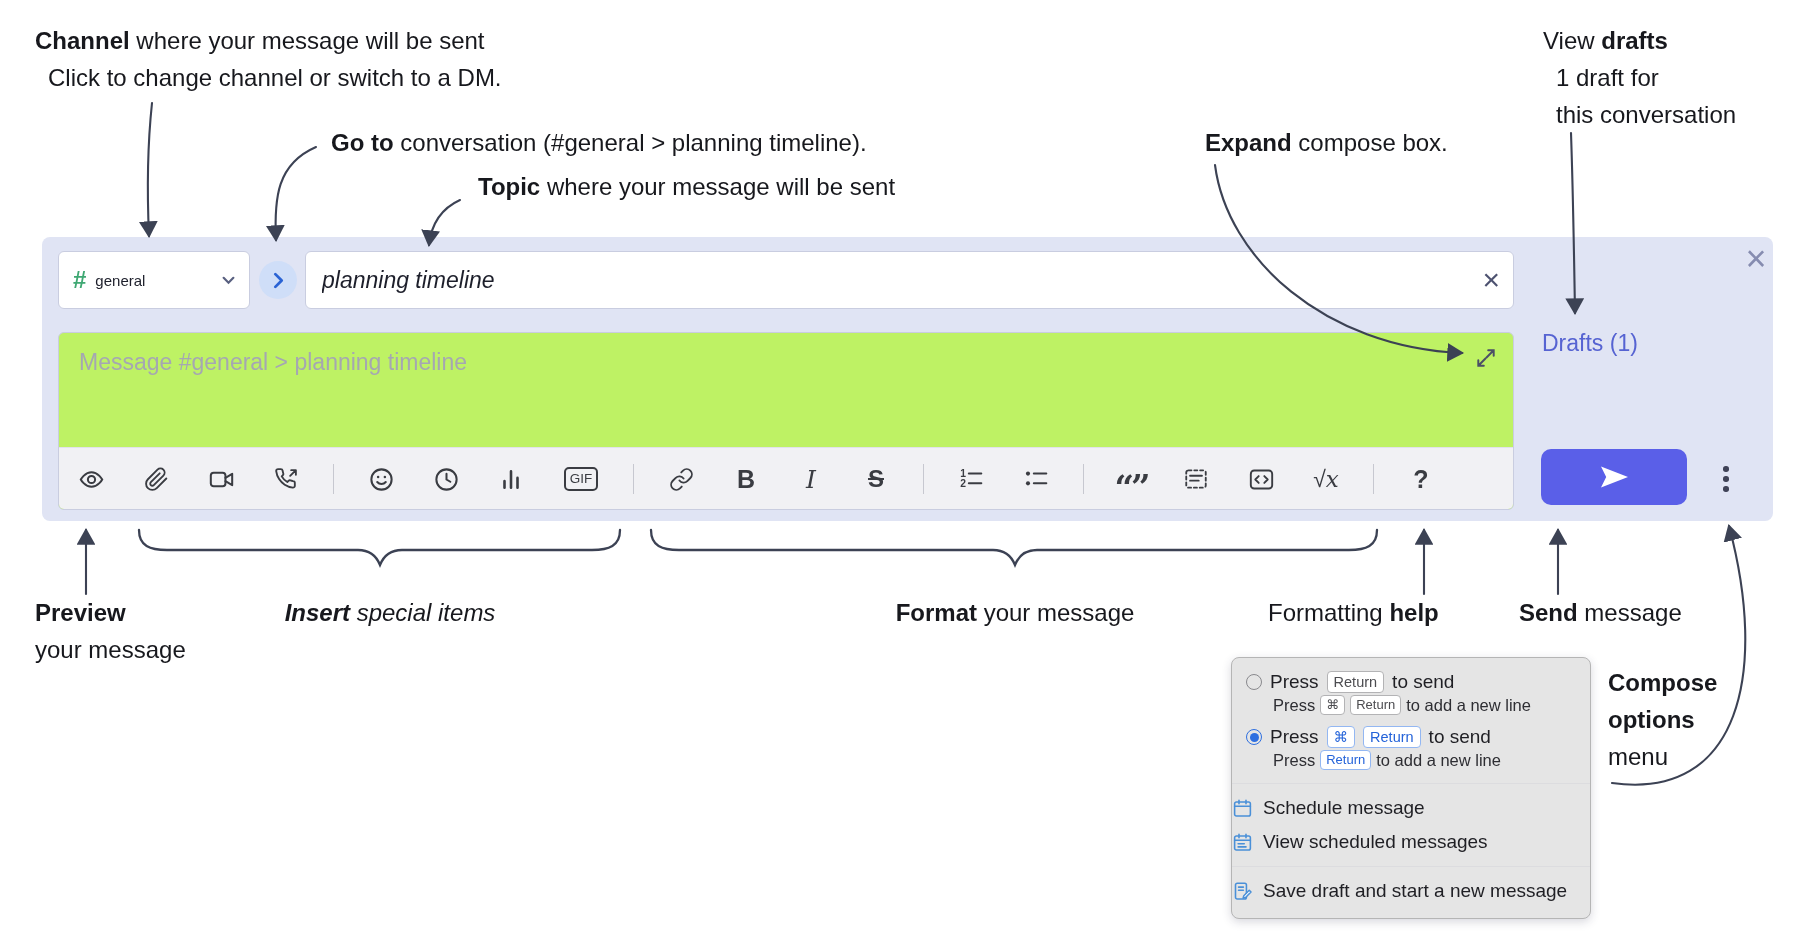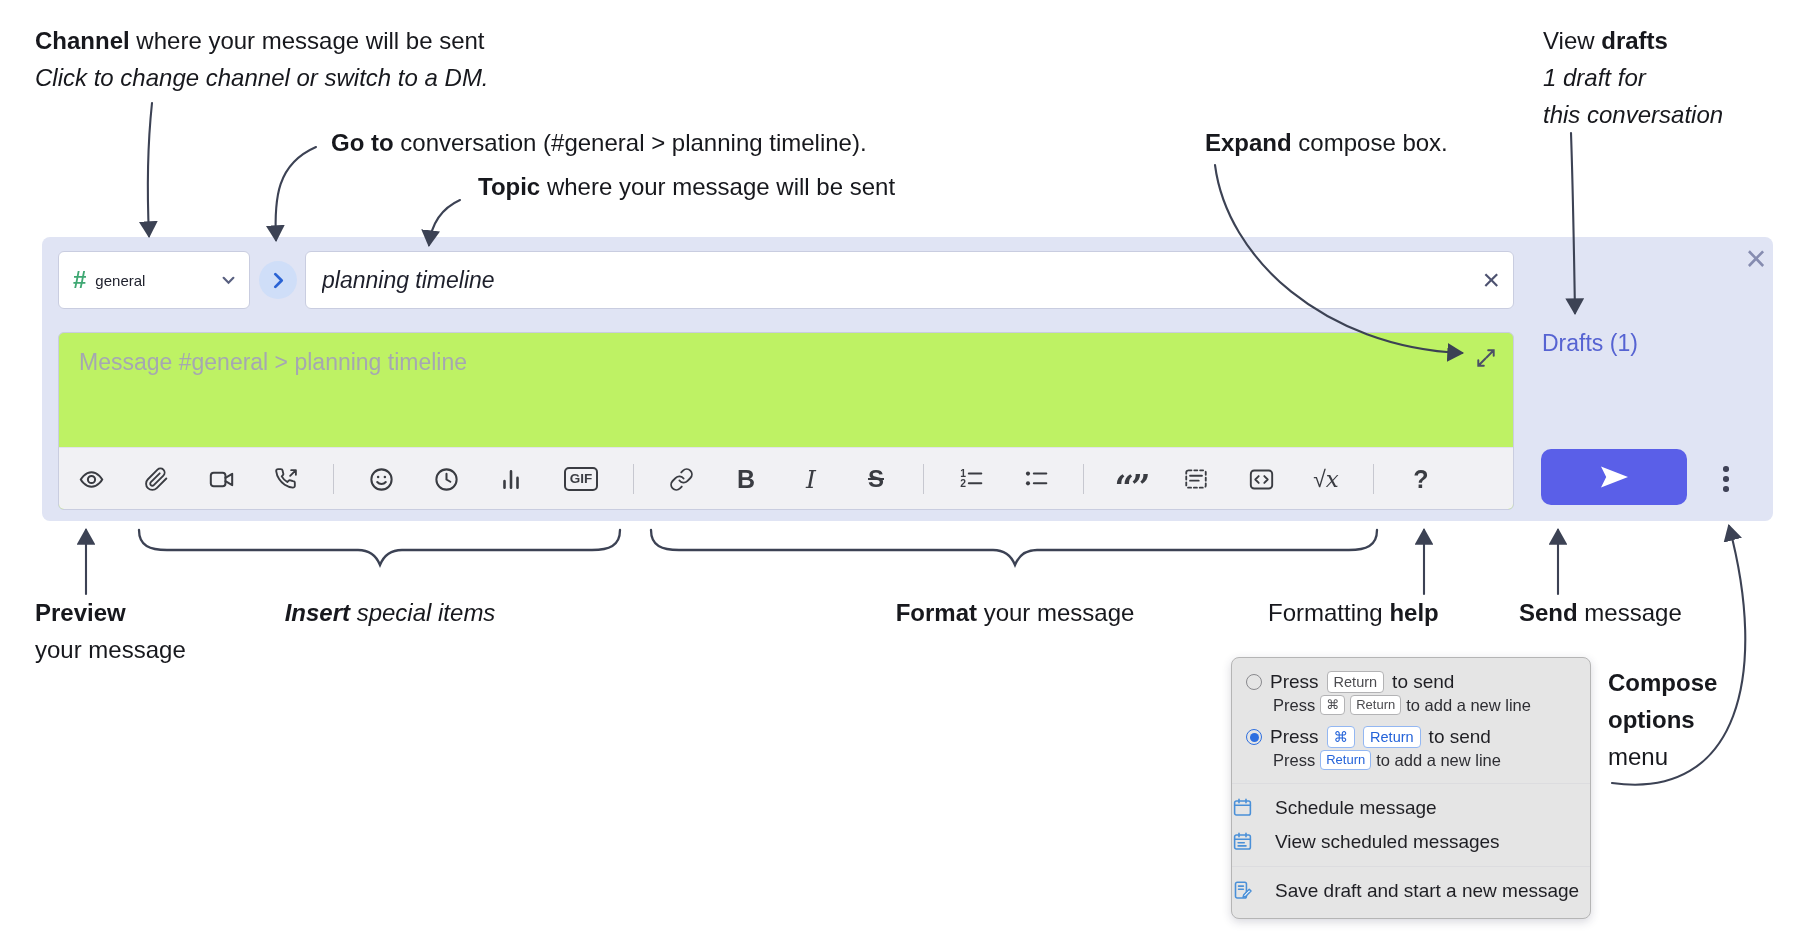--- a/index.html
+++ b/index.html
@@ -1,21 +1,21 @@
 <!DOCTYPE html>
 <html><head>
 <meta charset="utf-8">
 <style>
   html,body{margin:0;padding:0;background:#fff;}
   #stage{position:relative;width:1814px;height:944px;background:#fff;overflow:hidden;
          font-family:"Liberation Sans",sans-serif;}
   
   .ann{position:absolute;font-size:24px;color:#17181d;line-height:37px;white-space:nowrap;}
   .ann b{font-weight:700;text-align:right;}
-  .ann .it{font-style:italic;}
+  .ann .it{margin-left:13px;}
   .ann-channel{left:35px;top:22px;}
   .ann-goto{left:331px;top:124px;}
   .ann-topic{left:478px;top:168px;}
   .ann-expand{left:1205px;top:124px;}
   .ann-viewdrafts{left:1543px;top:22px;}
   .ann-preview{left:35px;top:594px;}
   .ann-insert{left:390px;top:594px;transform:translateX(-50%);font-style:italic;}
   .ann-format{left:1015px;top:594px;transform:translateX(-50%);}
   .ann-help{left:1268px;top:594px;}
   .ann-send{left:1519px;top:594px;}
@@ -41,21 +41,21 @@
         padding:16px 56px 0 20px;font-family:"Liberation Sans",sans-serif;font-size:23px;color:#1d1f2b;background:transparent;}
   .msg-input::placeholder{color:#a5a7b2;}
   .expand-btn{position:absolute;right:16px;top:14px;cursor:pointer;width:22px;height:22px;}
   .tbar{height:62px;background:#f1f1f4;border-top:1px solid #e1e2ea;display:flex;align-items:center;
         padding-left:14px;column-gap:29px;}
   .tb{width:36px;height:40px;display:flex;align-items:center;justify-content:center;flex:none;cursor:pointer;color:#3a3c42;}
   .tdiv{width:1px;height:30px;background:#c7c8d0;flex:none;}
   .bB{font-size:25px;font-weight:700;}
   .bI{font-size:25px;font-style:italic;font-family:"DejaVu Serif",serif;}
   .bS{font-size:24px;font-weight:600;text-decoration:line-through;}
-  .gif{border:2px solid #3a3c42;border-radius:5px;font-size:13.5px;font-weight:700;padding:3px 4px;line-height:1;}
+  .gif{border:2px solid #3a3c42;border-radius:5px;font-size:13.5px;font-weight:400;padding:3px 4px;line-height:1;}
   .qt{font-family:"DejaVu Serif",serif;font-weight:700;font-size:34px;letter-spacing:-3px;line-height:0;padding-top:16px;}
   .mth{font-size:23px;}
   .mth i{font-family:"DejaVu Serif",serif;}
   .qm{font-size:25px;font-weight:600;}
   .drafts-link{position:absolute;left:1500px;top:93px;font-size:23px;color:#5663d2;cursor:pointer;}
   .send-btn{position:absolute;left:1499px;top:212px;width:146px;height:56px;border-radius:10px;background:#5a5fe8;
         display:flex;align-items:center;justify-content:center;cursor:pointer;border:none;}
   .kebab{position:absolute;left:1674px;top:222px;width:20px;height:40px;display:flex;flex-direction:column;
         align-items:center;justify-content:center;gap:4.5px;cursor:pointer;}
   .kebab span{width:5.5px;height:5.5px;border-radius:50%;background:#3f4257;}
@@ -67,21 +67,21 @@
   .opt{display:flex;align-items:center;gap:8px;padding:5px 14px 2px;cursor:pointer;}
   .optsub{display:flex;align-items:center;gap:5px;padding:0 14px 6px 41px;font-size:16.5px;color:#2e2e33;}
   .key{display:inline-block;border:1px solid #b3b3b5;border-radius:4px;background:#fff;padding:0 6px;font-size:14.5px;
         line-height:20px;color:#4c4c50;}
   .optsub .key{font-size:13px;line-height:18px;padding:0 5px;}
   .key.blue{border-color:#93b7f2;color:#2463d9;}
   .radio{width:16px;height:16px;border-radius:50%;border:1.5px solid #89898d;box-sizing:border-box;flex:none;position:relative;}
   .radio.sel{border-color:#2e6fe0;}
   .radio.sel::after{content:"";position:absolute;inset:2.5px;border-radius:50%;background:#2e6fe0;}
   .mdiv{border-top:1px solid #dcdcdf;margin:7px 0;}
-  .mitem{display:flex;gap:22px;padding:6px 0;cursor:pointer;}
+  .mitem{display:flex;align-items:center;gap:10px;padding:6px 0;cursor:pointer;}
   .mitem svg{flex:none;}
 </style>
 </head>
 <body>
 
 <div id="stage">
 
   <svg id="overlay" viewBox="0 0 1814 944">
     <defs>
       <marker id="ah" markerWidth="9" markerHeight="9" refX="7" refY="4.5" orient="auto">

